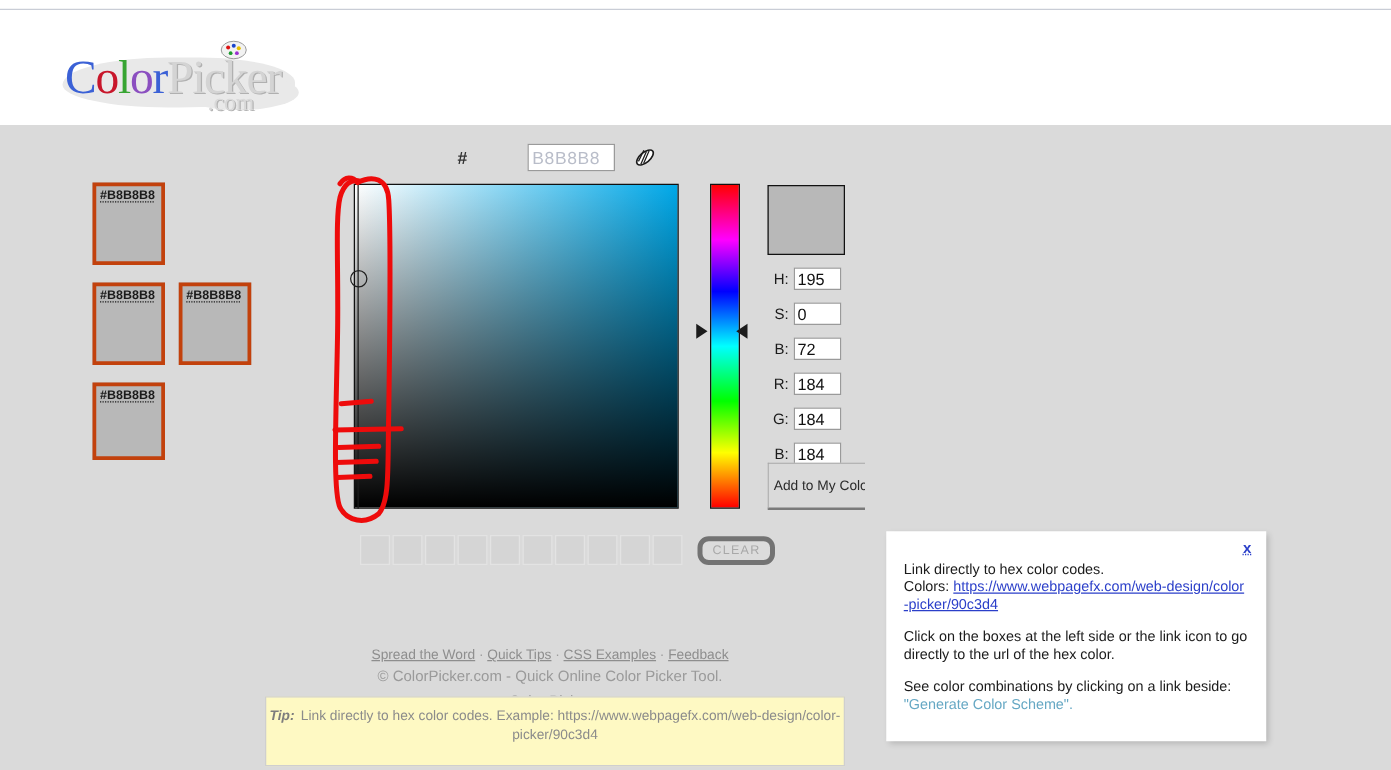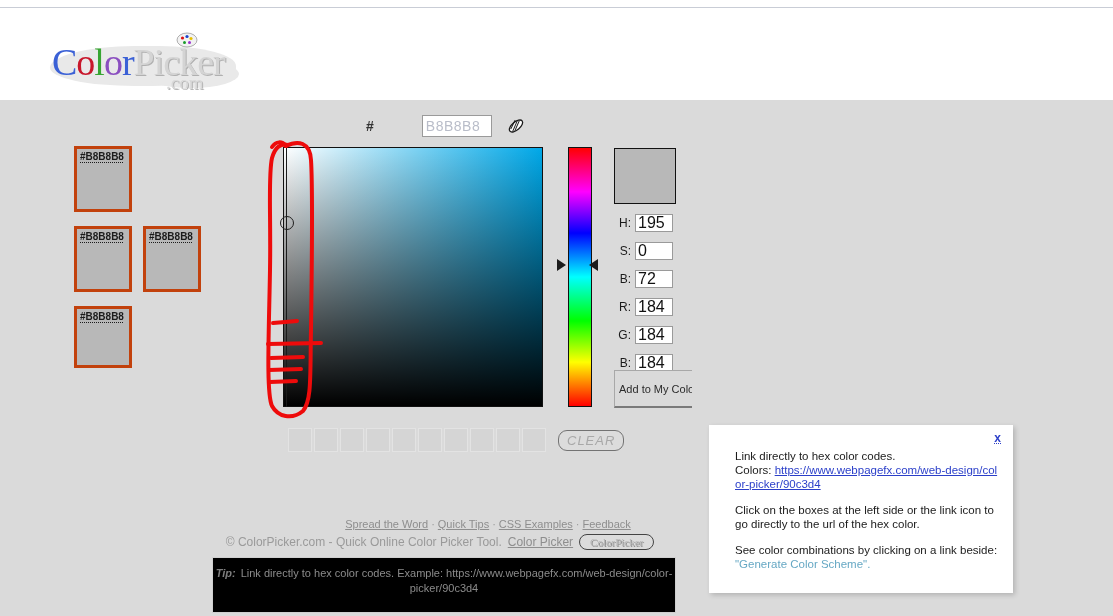--- a/index.html
+++ b/index.html
@@ -192,21 +192,21 @@
     font-size: 12px;
     color: #1b1b1b;
     text-align: right;
     margin-right: 4px;
   }
   .field-input {
     width: 32px; height: 16px;
     border: 1px solid #9a9a9a;
     background: #ffffff;
     font-family: "Liberation Sans", sans-serif;
-    font-size: 16px;
+    font-size: 13px;
     color: #111;
     padding: 0 2px;
     box-sizing: content-box;
   }
   .add-btn-wrap {
     position: absolute; left: 0px; top: 222px;
     width: 78px; height: 40px;
     overflow: hidden;
   }
   .add-btn {
@@ -231,29 +231,28 @@
   }
   .tray-box {
     width: 24px; height: 24px;
     background: #d5d5d5;
     border: 1px solid #e3e3e3;
     box-sizing: border-box;
   }
   .clear-btn {
     margin-left: 10px;
     padding: 2px 8px;
-    border: 1px solid #737373;
+    border: 4px solid #737373;
     border-radius: 9px;
     background: #dcdcdc;
     font-family: "Liberation Sans", sans-serif;
-    font-size: 13px;
+    font-size: 10px;
     letter-spacing: 1px;
     color: #a8a8a8;
     cursor: pointer;
-    font-style: italic;
   }
   
   .scheme-row {
     position: absolute; left: 0px; top: 482px;
     width: 880px;
     text-align: center;
     font-family: "Liberation Sans", sans-serif;
     font-size: 10px;
     letter-spacing: 0.6px;
   }
@@ -268,57 +267,57 @@
     cursor: pointer;
   }
   .scheme-sep { color: #8f8f8f; margin: 0 2px; }
   
   .footer-links {
     position: absolute; left: 0px; top: 518px;
     width: 880px;
     text-align: center;
     font-family: "Liberation Sans", sans-serif;
     font-size: 11px;
-    padding-left: 48px;
   }
   .footer-link {
     color: #8e8e8e;
     text-decoration: underline;
     cursor: pointer;
   }
   .footer-dot { color: #9d9d9d; margin: 0 3px; }
   .copyright-row {
     position: absolute; left: 0px; top: 534px;
     width: 880px;
     text-align: center;
     font-family: "Liberation Sans", sans-serif;
     font-size: 12px;
     color: #9a9a9a;
     display: flex;
     align-items: center;
     justify-content: center;
     gap: 6px;
+    flex-direction: column;
   }
   .cp-badge {
     display: inline-block;
     padding: 1px 10px;
     border: 1px solid #444;
     border-radius: 11px;
     background: #dcdcdc;
     font-family: "Liberation Serif", serif;
     font-size: 11px;
     color: #b6b6b6;
     text-shadow: 1px 1px 0 #8d8d8d;
     cursor: pointer;
   }
   
   .tip-panel {
     position: absolute; left: 212px; top: 557px;
     width: 464px; height: 56px;
-    background: #000000;
+    background: #fef9c3;
     border: 1px solid #cfcfcf;
     box-sizing: border-box;
     text-align: center;
     padding-top: 8px;
     font-family: "Liberation Sans", sans-serif;
     font-size: 11px;
     color: #8b8b8b;
     line-height: 15px;
   }
   .tip-word {
@@ -339,21 +338,21 @@
     color: #1b1b1b;
     line-height: 14px;
   }
   .popup-close {
     position: absolute; right: 12px; top: 6px;
     font-size: 12px; font-weight: bold;
     color: #2b3fc9;
     text-decoration: underline dotted;
     cursor: pointer;
   }
-  .popup-p { margin: 0 0 12px 12px; }
+  .popup-p { margin: 0 0 12px 0; }
   .popup-link {
     color: #2b3fc9;
     text-decoration: underline;
     cursor: pointer;
     word-break: break-all;
   }
   .popup-quote { color: #66a8c4; }
   
   .annot {
     position: absolute; left: 0; top: 0;

